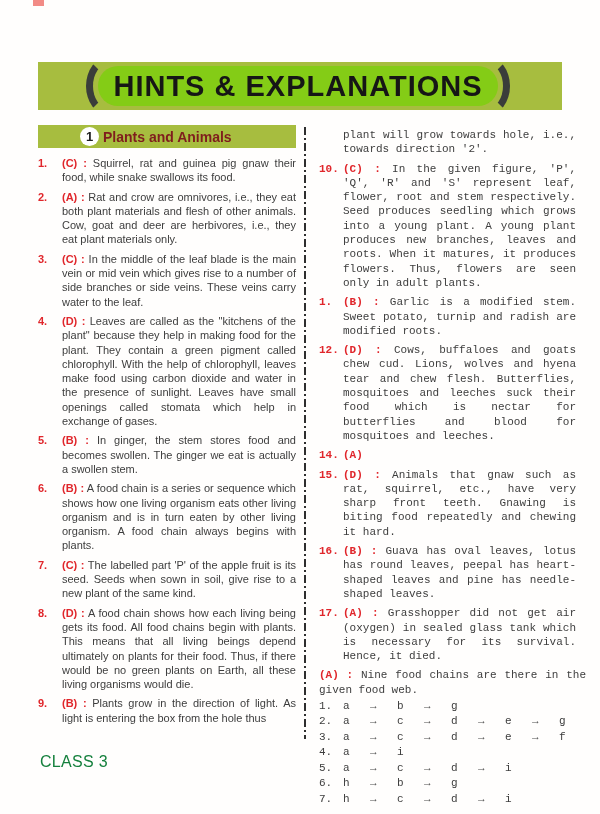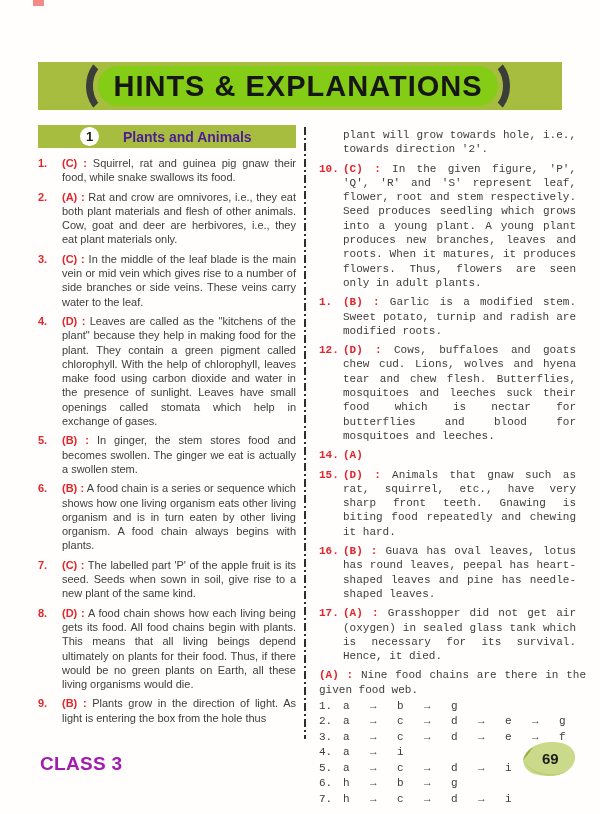--- a/index.html
+++ b/index.html
@@ -27,21 +27,21 @@
   
   .section-header{
     position:absolute;left:38px;top:125px;width:258px;height:23px;background:#a7bd3f;
     display:flex;align-items:center;
   }
   .sec-num{
     width:19px;height:19px;border-radius:50%;background:#ffffff;margin-left:42px;
     display:flex;align-items:center;justify-content:center;
     font-size:13px;font-weight:bold;color:#1c1c1c;flex:none;
   }
-  .sec-title{color:#4c1d95;font-weight:bold;font-size:14px;margin-left:24px;white-space:nowrap;}
+  .sec-title{color:#7f1d1d;font-weight:bold;font-size:14px;margin-left:4px;white-space:nowrap;}
 
   
   .divider{
     position:absolute;left:304px;top:127px;width:2px;height:612px;
     background-image:repeating-linear-gradient(to bottom,#2e2e2e 0 8px,transparent 8px 11px,#2e2e2e 11px 13px,transparent 13px 16px);
   }
 
   
   .col{position:absolute;width:258px;font-size:11px;line-height:14.3px;color:#3d3d3d;}
   .col.left{left:38px;top:156px;}
@@ -50,21 +50,21 @@
   .num{width:24px;flex:none;color:#e0262b;font-weight:bold;}
   .body{flex:1;text-align:justify;}
   .opt{color:#e0262b;font-weight:bold;}
   .chains{margin-top:2px;}
   .chain-row{display:flex;line-height:15.5px;}
   .chain-label{width:24px;flex:none;}
   .tok{width:27px;flex:none;}
   .tok.arrow{color:#4a4a4a;}
 
   
-  .footer-class{position:absolute;left:40px;top:753px;font-size:19px;font-weight:bold;color:#a21caf;letter-spacing:0.3px;}
+  .footer-class{position:absolute;left:40px;top:753px;font-size:16px;font-weight:normal;color:#15803d;letter-spacing:0.3px;}
   .page-badge{position:absolute;left:520px;top:739px;width:58px;height:40px;}
   .page-badge svg{position:absolute;left:0;top:0;}
   .page-num{
     position:absolute;left:50%;top:50%;transform:translate(-42%,-55%);
     font-size:15px;font-weight:bold;color:#1c1c1c;
   }
 </style>
 </head>
 <body>
 
@@ -225,22 +225,14 @@
               <span class="tok">d</span>
               <span class="tok arrow">→</span>
               <span class="tok">i</span>
             </div>
           </div></div>
       </div>
     </div>
 
   <div class="footer-class">CLASS 3</div>
 
-  <div class="page-badge">
-    <svg width="58" height="40" viewBox="0 0 58 40">
-      <path d="M3,21 C6,8 20,2.5 34,3 C48,3.5 56,10 55,20 C53,32 40,38 26,37 C12,36 4,32 3,21 Z" fill="#cbd98a"></path>
-      <path d="M3,21 C5,15 8,11 13,8.5 C9,14 6,18 3,21 Z" fill="#8fae3e"></path>
-      <path d="M3,21 C10,34 30,38.5 46,33 C36,38.5 12,39.5 3,21 Z" fill="#b9cb70"></path>
-    </svg>
-    <span class="page-num">69</span>
-  </div>
 
 </div>
 
 </body></html>

